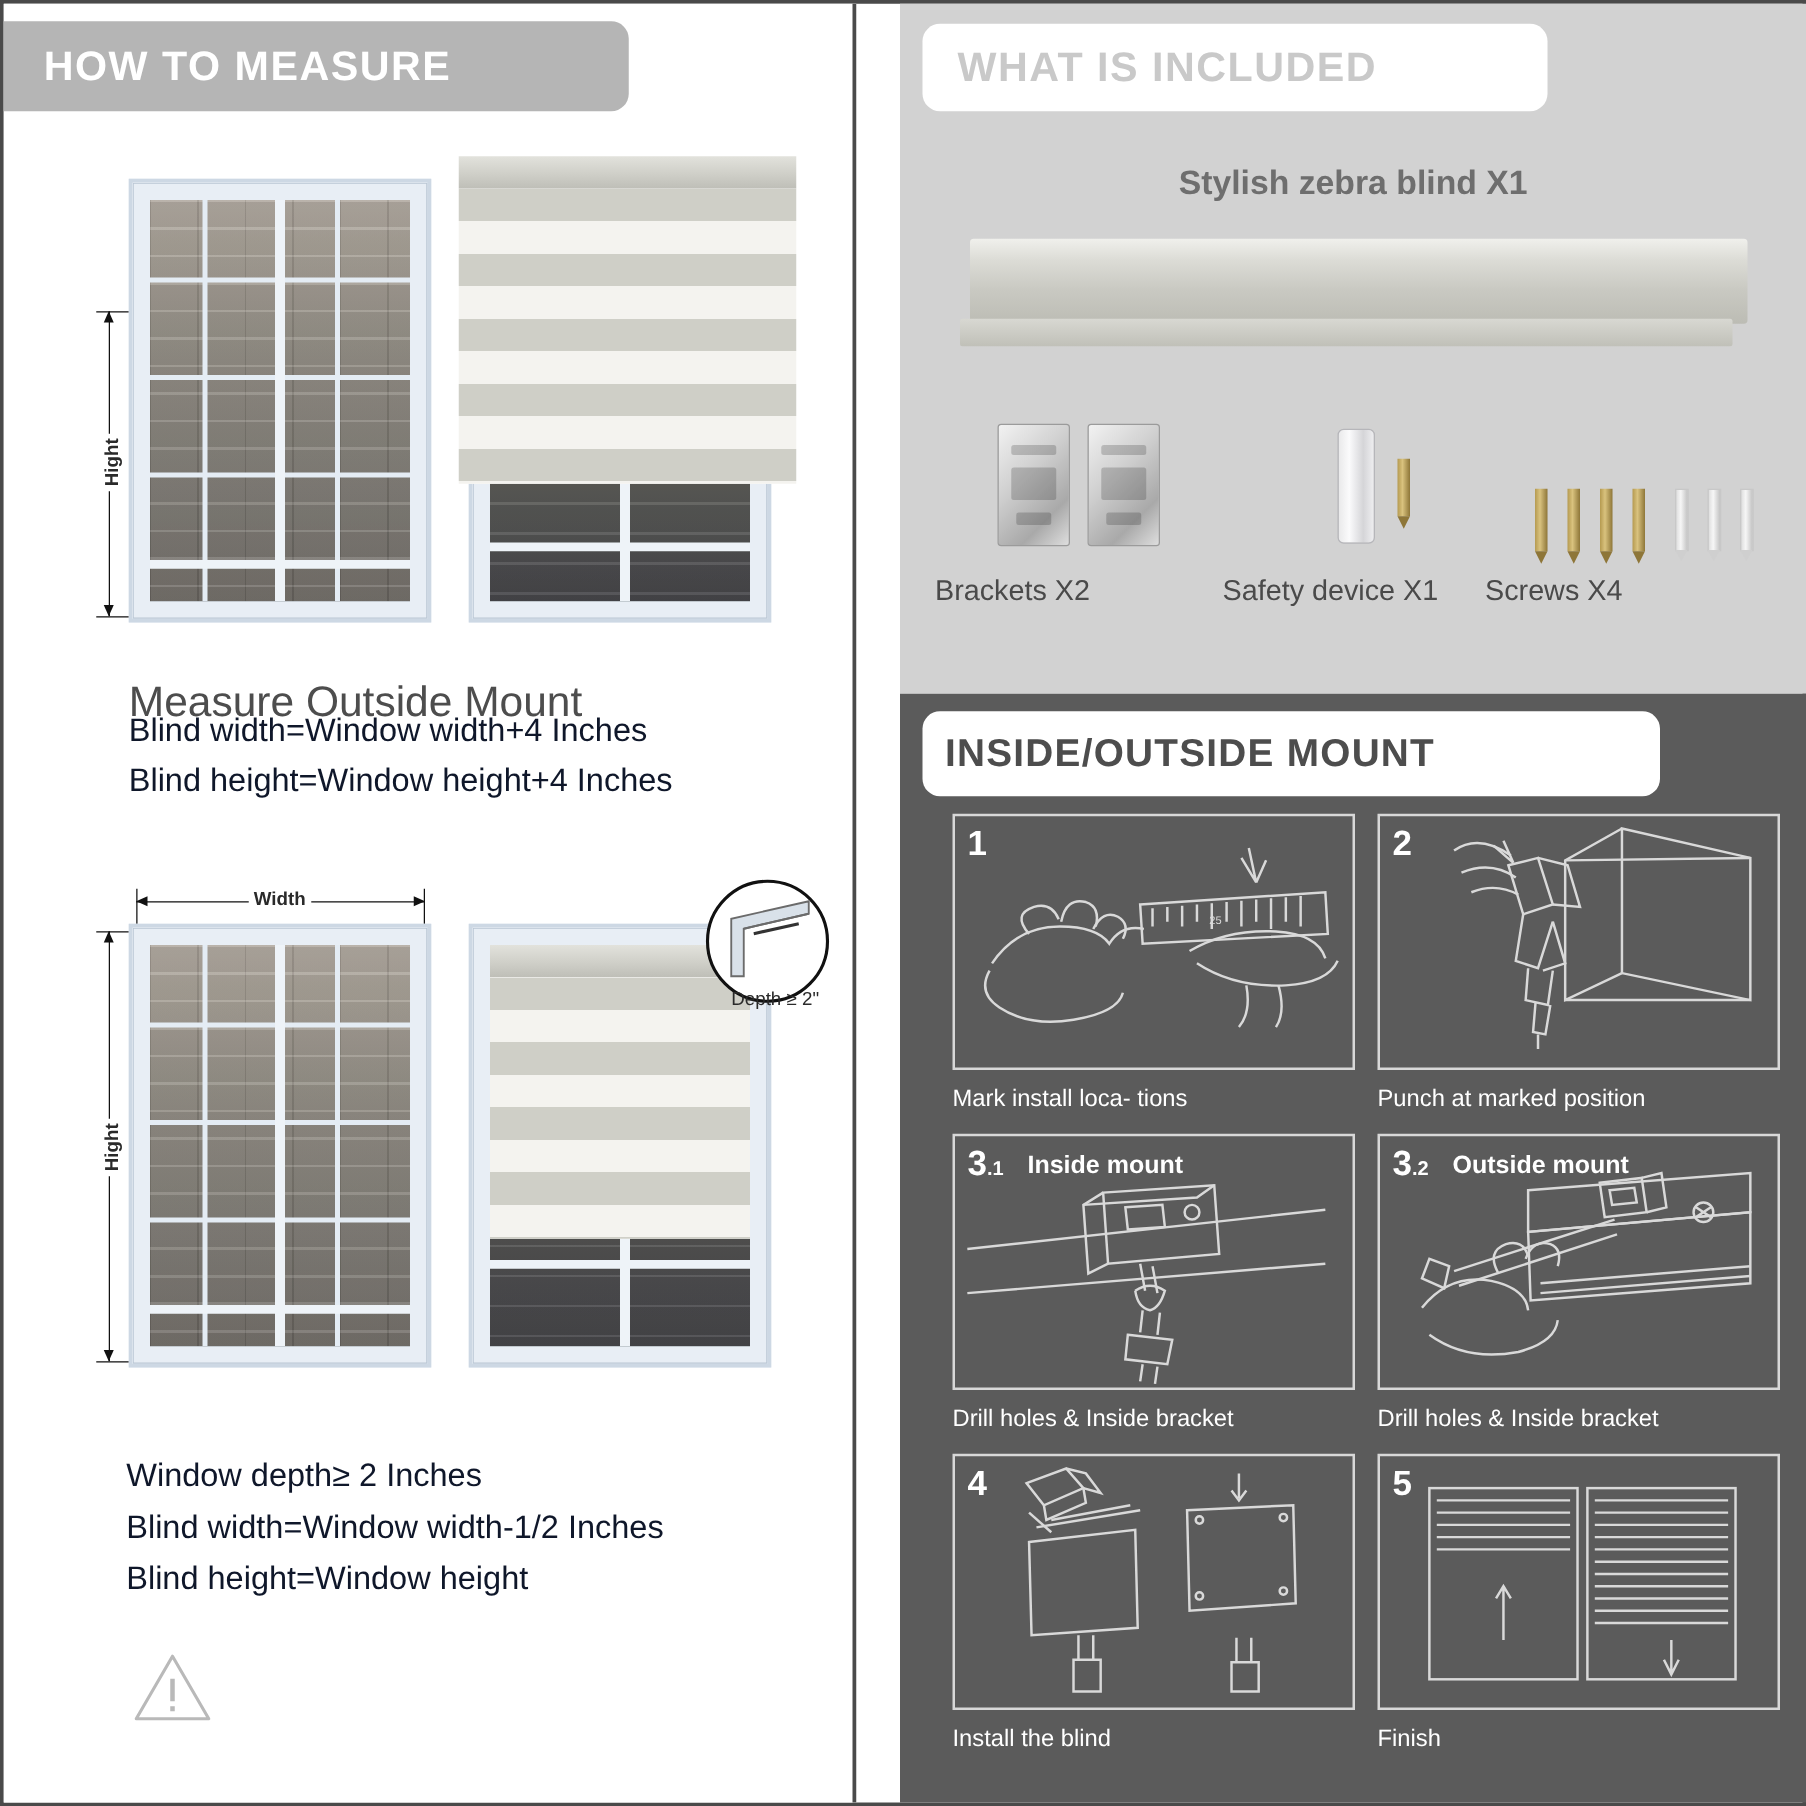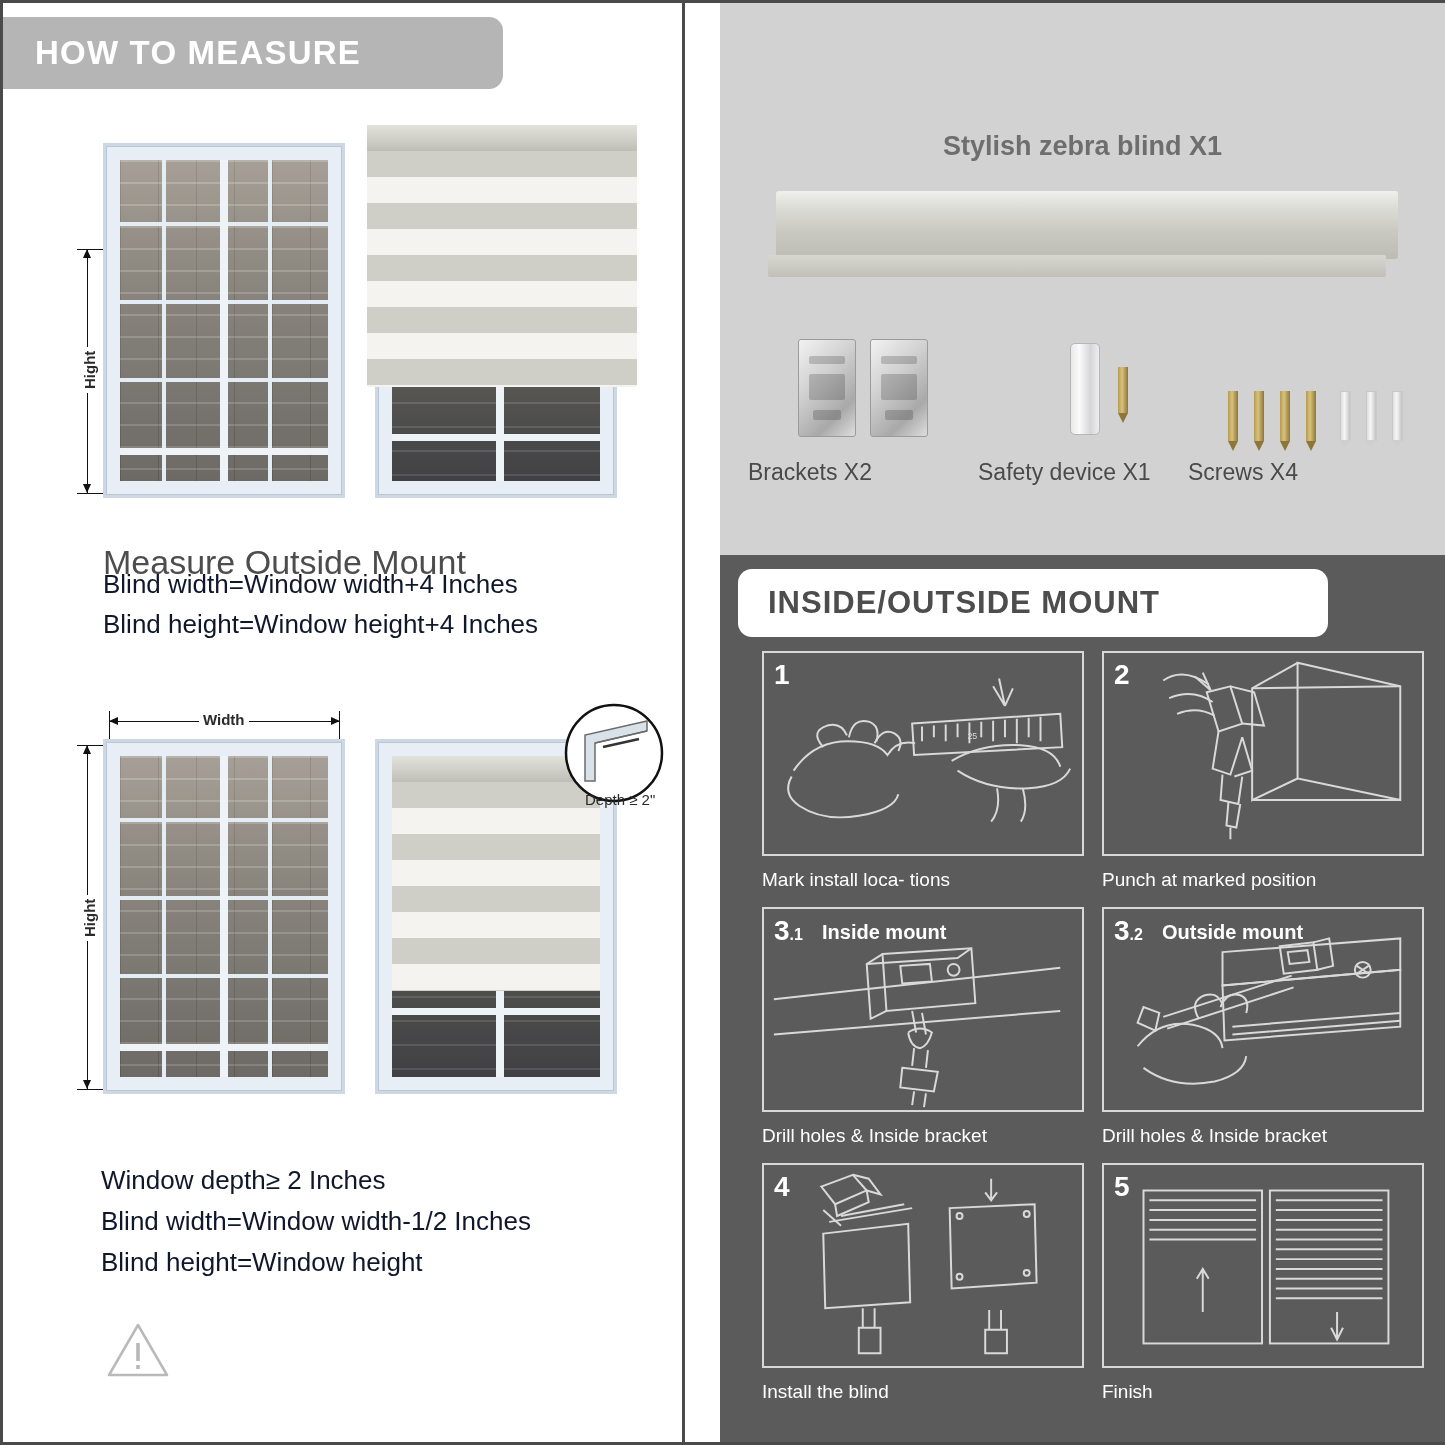--- a/index.html
+++ b/index.html
@@ -269,21 +269,21 @@
     width: 590px; height: 68px;
     background: #ffffff;
     border-radius: 14px;
     display: flex; align-items: center;
   }
   .tab-mount span {
     color: #4d4d4d;
     font-size: 31px;
     font-weight: bold;
     letter-spacing: 1px;
-    margin-left: 30px;
+    margin-left: 18px;
   }
   .step {
     position: absolute;
   }
   .step-box {
     position: absolute;
     left: 0; top: 0;
     border: 2px solid #d8d8d8;
     background: #5b5b5b;
   }
@@ -414,20 +414,23 @@
     <div class="subline" style="left:98px;top:1244px;">Blind height=Window height</div>
 
     <svg style="position:absolute;left:104px;top:1318px;width:62px;height:58px;">
       <path d="M31 4 L60 54 L2 54 Z" fill="none" stroke="#b9b9b9" stroke-width="2.5" stroke-linejoin="round"></path>
       <rect x="29.2" y="22" width="3.6" height="18" fill="#b9b9b9"></rect>
       <rect x="29.2" y="44" width="3.6" height="4" fill="#b9b9b9"></rect>
     </svg>
   </div>
 
   <div class="right-top">
+    <div class="tab-what">
+      <span>WHAT IS INCLUDED</span>
+    </div>
 
     <div class="incl-title">Stylish zebra blind X1</div>
 
     <div class="headrail">
       <div class="rail-top"></div>
       <div class="rail-bot"></div>
     </div>
 
     <div style="position:absolute;left:786px;top:0;width:0;height:0;"></div>
     <div class="bracket" style="left:78px;top:336px;width:58px;height:98px;">

